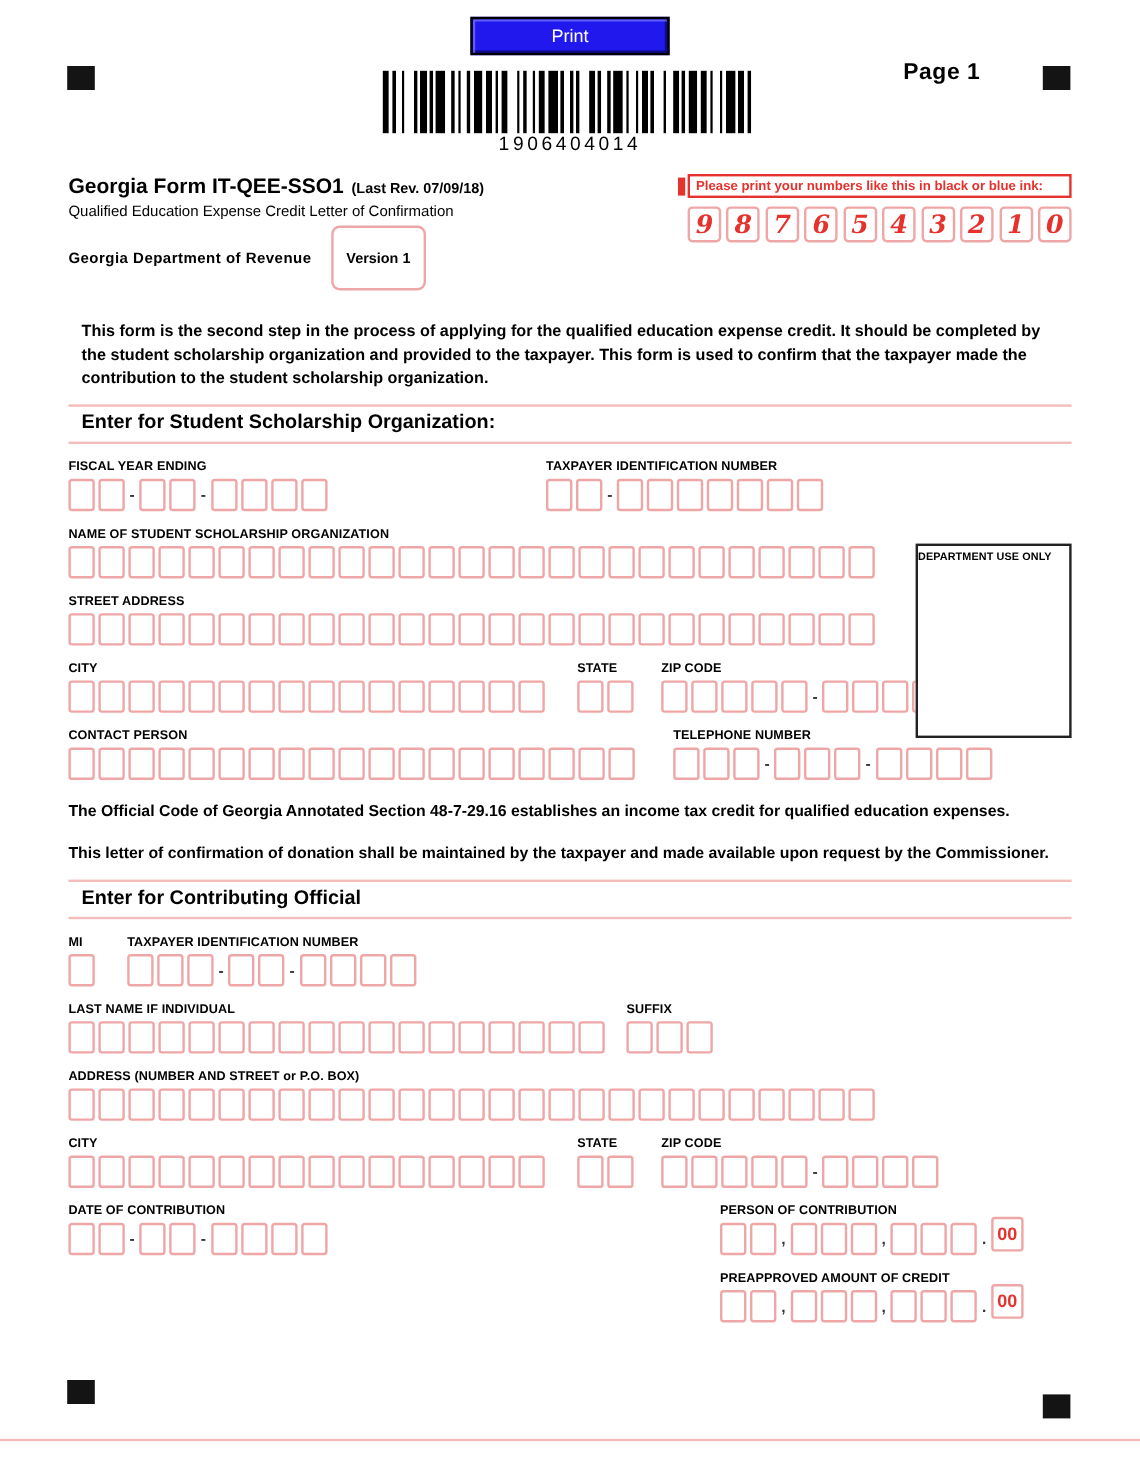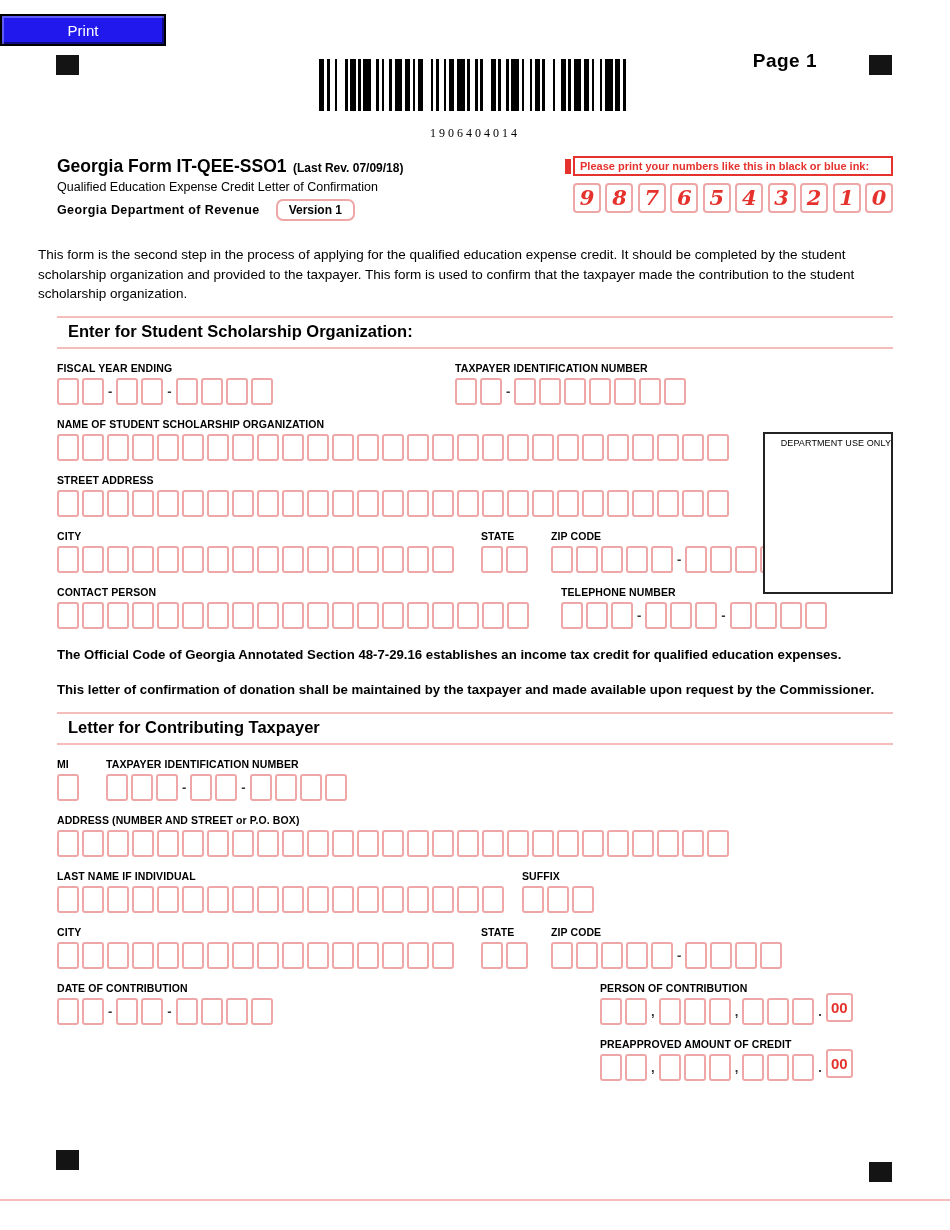--- a/index.html
+++ b/index.html
@@ -13,67 +13,67 @@
   body{
     width:950px;height:1230px;background:#ffffff;color:#000;
     font-family:"Liberation Sans",sans-serif;position:relative;overflow:hidden;
   }
   .corner{position:absolute;width:23px;height:20px;background:#141414;}
   .corner.tl{left:56px;top:55px}
   .corner.tr{left:869px;top:55px}
   .corner.bl{left:56px;top:1150px}
   .corner.br{left:869px;top:1162px}
   .page-label{position:absolute;top:50px;right:133px;font-size:19px;font-weight:bold;letter-spacing:.5px}
-  .toolbar{position:absolute;top:14px;left:0;width:100%;display:flex;justify-content:flex-start;gap:19px;z-index:5}
+  .toolbar{position:absolute;top:14px;left:0;width:100%;display:flex;justify-content:center;gap:19px;z-index:5}
   .btn{
     width:166px;height:32px;background:var(--blue);color:#fff;border:2px solid #000;
     font-size:15px;font-family:inherit;cursor:pointer;
     box-shadow:inset 2px 2px 0 rgba(150,150,255,.55), inset -2px -2px 0 rgba(0,0,40,.55);
   }
   .barcode-wrap{padding-top:59px;text-align:center}
   .barcode{display:flex;justify-content:center;height:52px}
   .bb{height:100%;background:#000;flex:none}
   .bs{height:100%;background:#fff;flex:none}
-  .barcode-number{font-family:Liberation Serif, serif;font-size:12px;letter-spacing:3px;margin-top:15px}
+  .barcode-number{font-family:Liberation Sans, sans-serif;font-size:16px;letter-spacing:3px;margin-top:1px}
   .form-head{display:flex;justify-content:space-between;padding:15px 57px 0;align-items:flex-start}
   .fh-title{font-size:17.5px;font-weight:bold}
   .fh-rev{font-size:12px;font-weight:bold;margin-left:2px}
   .fh-sub{font-size:12.5px;margin-top:3px}
   .fh-dept-line{display:flex;align-items:center;margin-top:5px}
   .fh-dept{font-size:12.5px;font-weight:bold;letter-spacing:.4px}
-  .version-badge{border:2px solid var(--pink);border-radius:7px;padding:2px 11px;font-size:12px;font-weight:bold;margin-left:16px}
+  .version-badge{border:2px solid var(--pink);border-radius:7px;padding:18px 11px;font-size:12px;font-weight:bold;margin-left:16px}
   .fh-right{width:328px}
   .print-note{position:relative;border:2px solid var(--red);color:var(--red);font-weight:bold;font-size:11px;padding:2px 3px 2px 5px;margin-left:8px;white-space:nowrap}
   .print-note::before{content:"";position:absolute;left:-10px;top:1px;width:6px;height:15px;background:var(--red)}
   .digit-row{display:flex;justify-content:space-between;margin-top:7px;padding-left:8px}
   .dbox{
     width:28px;height:30px;border:2.5px solid var(--pink);border-radius:4px;flex:none;
     color:var(--red);font-weight:bold;font-size:21px;line-height:25px;text-align:center;
     font-family:"DejaVu Serif",serif;font-style:italic
   }
-  .intro{margin:24px 38px 0;font-size:13.5px;font-weight:normal;line-height:1.45}
+  .intro{margin:24px 68px 0;font-size:13.5px;font-weight:bold;line-height:1.45}
   .section-head{
     margin:12px 57px 0;border-top:2px solid var(--pline);border-bottom:2px solid var(--pline);
     padding:4px 0 6px 11px;font-size:16.5px;font-weight:bold
   }
   .fields{padding:0 57px;position:relative}
   .row{margin-top:13px}
   .flexrow{display:flex;align-items:flex-start}
   .flabel{font-size:10.5px;font-weight:bold;margin-bottom:4px;letter-spacing:.1px}
   .boxrow{display:flex;align-items:center;white-space:nowrap}
   .grp{display:flex;align-items:center}
   .cbox{width:22px;height:27px;border:2px solid var(--pink);border-radius:3px;background:#fff;margin-right:3px;flex:none}
   .sep{font-weight:bold;font-size:13px;color:#333;margin:0 4px 0 1px;flex:none}
   .centsbox{
     width:27px;height:29px;border:2px solid var(--pink);border-radius:3px;flex:none;
     color:var(--red);font-weight:bold;font-size:15px;display:flex;align-items:center;justify-content:center;
     margin-top:-8px
   }
   .dept-box{position:absolute;right:57px;top:70px;width:130px;height:162px;border:2px solid #222;background:#fff}
-  .dept-box .dlabel{font-size:9px;text-align:right;margin-top:4px;font-weight:normal;letter-spacing:.1px}
+  .dept-box .dlabel{font-size:9px;text-align:left;margin-top:4px;font-weight:bold;letter-spacing:.1px}
   .legal{margin:4px 57px 0;font-size:13.2px;font-weight:bold;line-height:1.42}
   .legal p{margin-top:17px}
   .amount-col{margin-left:auto;width:293px}
   .amount-col .field + .field{margin-top:13px}
   .gap24{margin-left:24px}
   .gap20{margin-left:20px}
   .gap15{margin-left:15px}
   .gap30{margin-left:30px}
   .w398{width:398px;flex:none}
   .w345{width:345px;flex:none}
@@ -415,21 +415,21 @@
           </div>
       </div>
     </div>
   </div>
 
   <div class="legal">
     <p>The Official Code of Georgia Annotated  Section 48-7-29.16  establishes an income tax credit for qualified education expenses.</p>
     <p>This letter of confirmation of donation shall be maintained by the taxpayer and made available upon request by the Commissioner.</p>
   </div>
 
-  <div class="section-head">Letter for Contributing Taxpayer</div>
+  <div class="section-head">Enter for Contributing Official</div>
 
   <div class="fields">
 
     <div class="row flexrow">
       <div class="field">
         <div class="flabel">MI</div>
         <div class="boxrow">
             <span class="cbox"></span>
           </div>
       </div>
@@ -444,55 +444,20 @@
             <span class="cbox"></span>
             <span class="sep">-</span>
             <span class="cbox"></span>
             <span class="cbox"></span>
             <span class="cbox"></span>
             <span class="cbox"></span>
           </div>
       </div>
     </div>
 
-    <div class="row">
-      <div class="field">
-        <div class="flabel">ADDRESS (NUMBER AND STREET or P.O. BOX)</div>
-        <div class="boxrow">
-            <span class="cbox"></span>
-            <span class="cbox"></span>
-            <span class="cbox"></span>
-            <span class="cbox"></span>
-            <span class="cbox"></span>
-            <span class="cbox"></span>
-            <span class="cbox"></span>
-            <span class="cbox"></span>
-            <span class="cbox"></span>
-            <span class="cbox"></span>
-            <span class="cbox"></span>
-            <span class="cbox"></span>
-            <span class="cbox"></span>
-            <span class="cbox"></span>
-            <span class="cbox"></span>
-            <span class="cbox"></span>
-            <span class="cbox"></span>
-            <span class="cbox"></span>
-            <span class="cbox"></span>
-            <span class="cbox"></span>
-            <span class="cbox"></span>
-            <span class="cbox"></span>
-            <span class="cbox"></span>
-            <span class="cbox"></span>
-            <span class="cbox"></span>
-            <span class="cbox"></span>
-            <span class="cbox"></span>
-          </div>
-      </div>
-    </div>
-
     <div class="row flexrow">
       <div class="field">
         <div class="flabel">LAST NAME IF INDIVIDUAL</div>
         <div class="boxrow">
             <span class="cbox"></span>
             <span class="cbox"></span>
             <span class="cbox"></span>
             <span class="cbox"></span>
             <span class="cbox"></span>
             <span class="cbox"></span>
@@ -506,20 +471,55 @@
             <span class="cbox"></span>
             <span class="cbox"></span>
             <span class="cbox"></span>
             <span class="cbox"></span>
             <span class="cbox"></span>
           </div>
       </div>
       <div class="field gap15">
         <div class="flabel">SUFFIX</div>
         <div class="boxrow">
+            <span class="cbox"></span>
+            <span class="cbox"></span>
+            <span class="cbox"></span>
+          </div>
+      </div>
+    </div>
+
+    <div class="row">
+      <div class="field">
+        <div class="flabel">ADDRESS (NUMBER AND STREET or P.O. BOX)</div>
+        <div class="boxrow">
+            <span class="cbox"></span>
+            <span class="cbox"></span>
+            <span class="cbox"></span>
+            <span class="cbox"></span>
+            <span class="cbox"></span>
+            <span class="cbox"></span>
+            <span class="cbox"></span>
+            <span class="cbox"></span>
+            <span class="cbox"></span>
+            <span class="cbox"></span>
+            <span class="cbox"></span>
+            <span class="cbox"></span>
+            <span class="cbox"></span>
+            <span class="cbox"></span>
+            <span class="cbox"></span>
+            <span class="cbox"></span>
+            <span class="cbox"></span>
+            <span class="cbox"></span>
+            <span class="cbox"></span>
+            <span class="cbox"></span>
+            <span class="cbox"></span>
+            <span class="cbox"></span>
+            <span class="cbox"></span>
+            <span class="cbox"></span>
             <span class="cbox"></span>
             <span class="cbox"></span>
             <span class="cbox"></span>
           </div>
       </div>
     </div>
 
     <div class="row flexrow">
       <div class="field">
         <div class="flabel">CITY</div>

